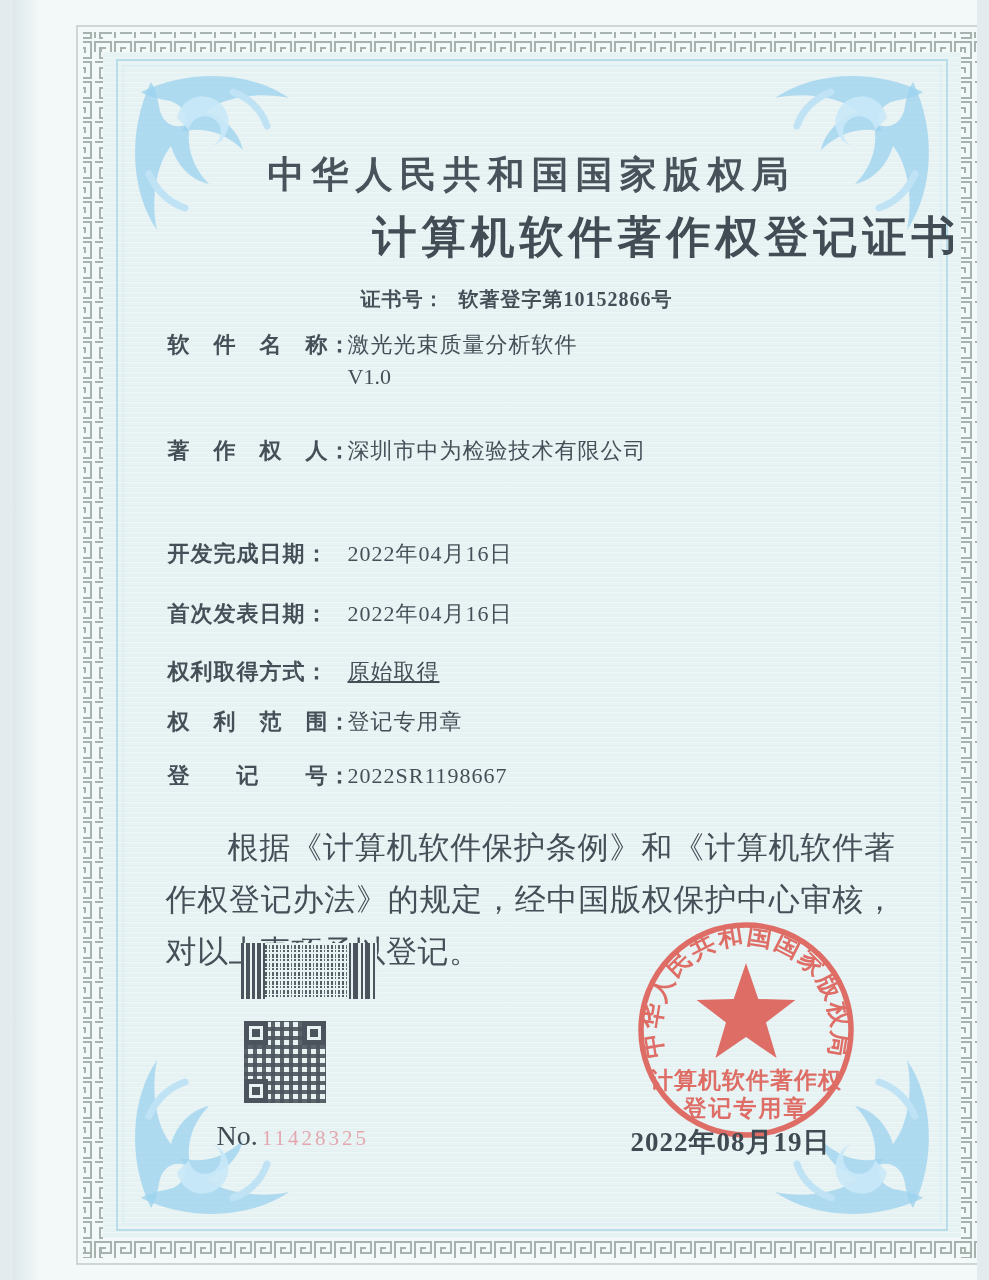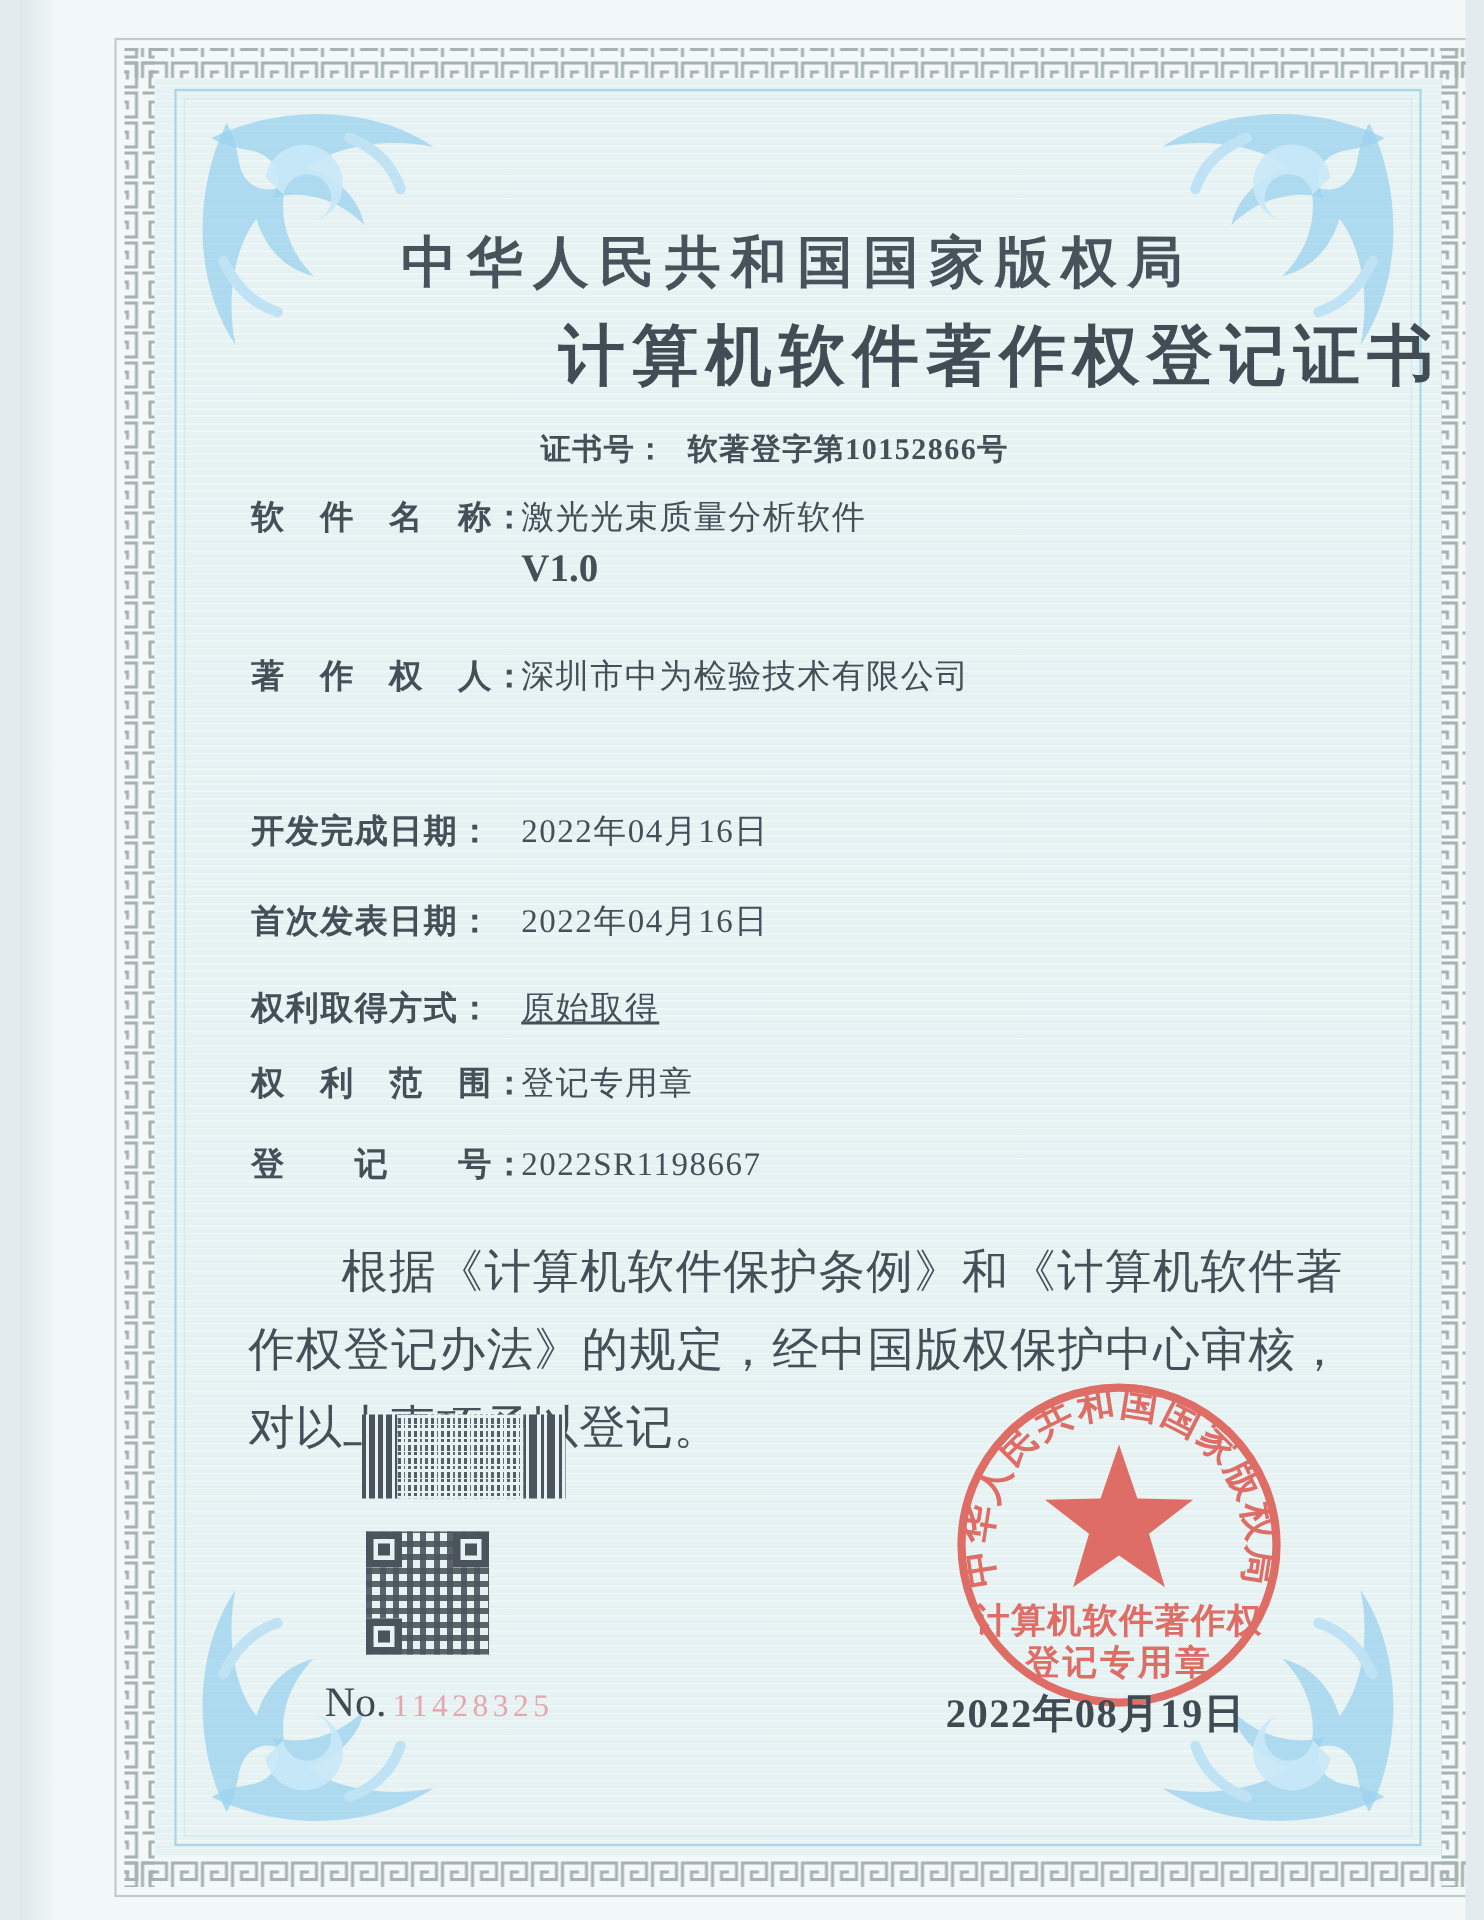--- a/index.html
+++ b/index.html
@@ -24,21 +24,21 @@
     font-size:44px;font-weight:700;letter-spacing:5px;color:#414c55;
   }
   .cert-no{
     position:absolute;left:104px;top:286px;width:800px;text-align:center;
     font-size:20px;font-weight:700;letter-spacing:1px;color:#454f58;
   }
   .cert-no .lbl{margin-right:14px;}
   .field-row{position:absolute;left:155px;font-size:22px;white-space:nowrap;}
   .field-row .lbl{display:inline-block;width:180px;font-weight:700;letter-spacing:1px;}
   .field-row .val{font-weight:500;letter-spacing:1px;}
-  .value-line2{position:absolute;left:335px;top:364px;font-size:26px;font-weight:700;}
+  .value-line2{position:absolute;left:335px;top:364px;font-size:22px;font-weight:400;}
   .statement{
     position:absolute;left:153px;top:822px;width:730px;
     font-size:31px;line-height:52px;text-indent:2em;font-weight:500;
     letter-spacing:.5px;text-align:justify;
   }
   
   .barcode{position:absolute;left:228px;top:943px;width:136px;height:56px;display:flex;}
   .b-left{width:24px;background:repeating-linear-gradient(90deg,#4b545c 0 3px,#e7f2f3 3px 5px,#4b545c 5px 9px,#e7f2f3 9px 11px);}
   .b-mid{flex:1;background-color:#e7f2f3;
     background-image:

